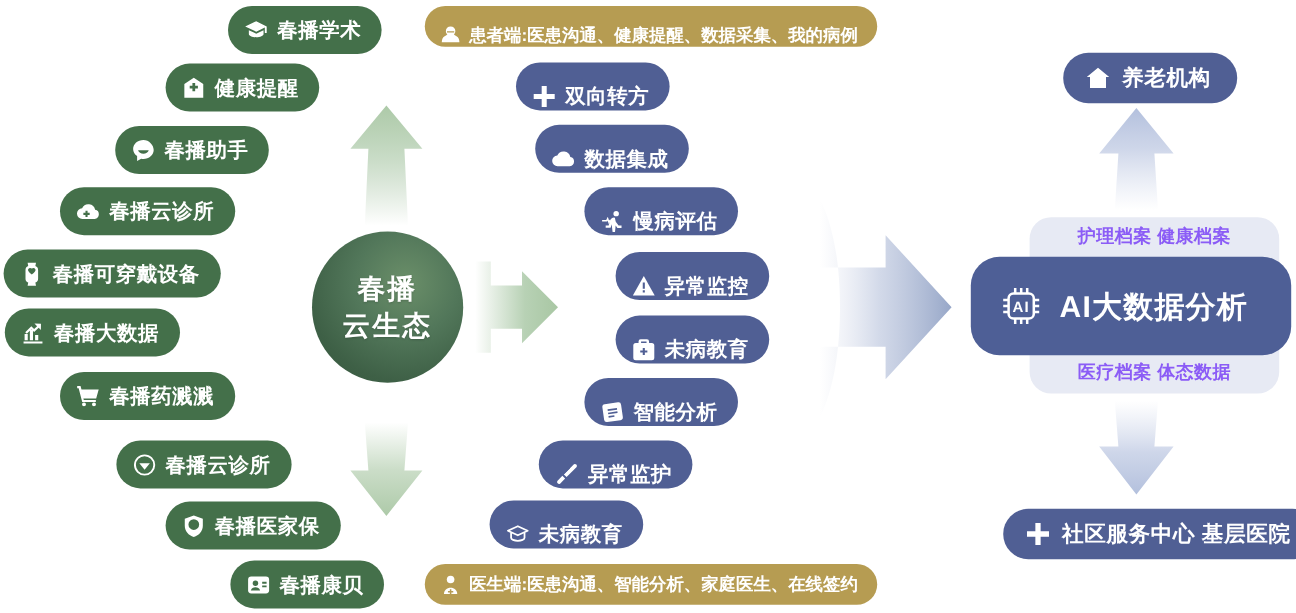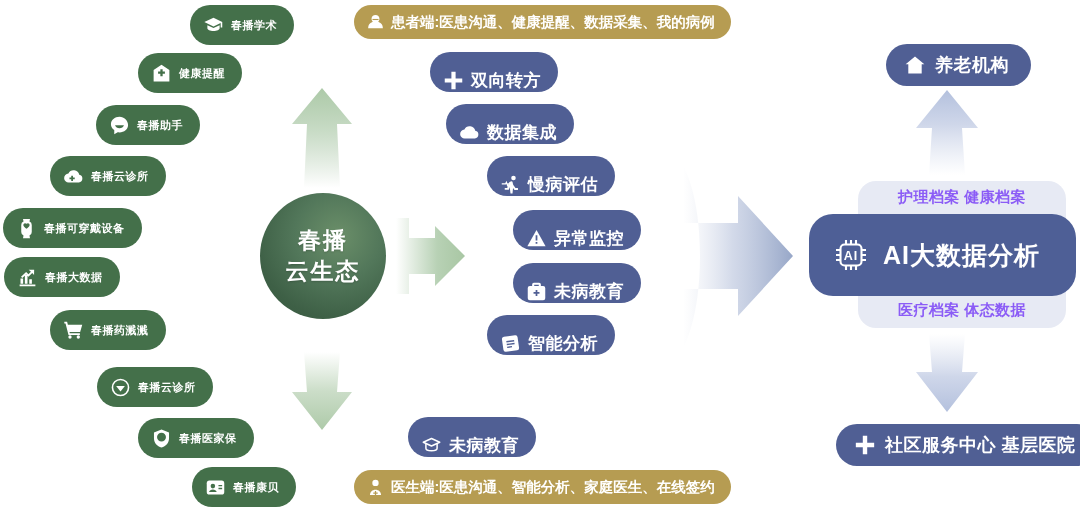--- a/index.html
+++ b/index.html
@@ -37,21 +37,21 @@
     flex: 0 0 auto;
   }
   .pill .lbl {
     display: inline-block;
   }
 
   .pill-green {
     background: #44704a;
     height: 40px;
     padding: 0 17px 0 13px;
-    font-size: 11px;
+    font-size: 17px;
   }
   .pill-green .ico { width: 21px; height: 21px; margin-right: 7px; }
 
   .pill-blue {
     background: #505f94;
     height: 40px;
     padding: 17px 17px 0 13px;
     font-size: 17px;
   }
   .pill-blue .ico { width: 21px; height: 21px; margin-right: 7px; }
@@ -342,32 +342,41 @@
   <div class="pill pill-blue" style="left:487px;top:315px;">
     <span class="ico">
       <svg viewBox="0 0 24 24" width="21" height="21" fill="#ffffff">
           <rect x="3" y="3.4" width="18" height="17.2" rx="2.6" transform="rotate(-8 12 12)"></rect>
           <path d="M7.6 9.4h9M7.6 12.6h9M7.6 15.8h5.6" stroke="#505f94" stroke-width="1.6" transform="rotate(-8 12 12)"></path>
         </svg>
     </span>
     <span class="lbl">智能分析</span>
   </div>
 
+  <div class="pill pill-blue" style="left:449px;top:367px;">
+    <span class="ico">
+      <svg viewBox="0 0 24 24" width="21" height="21" fill="#ffffff">
+          <path d="M18.6 2.2 9 11.8l2.6 2.6L21.2 4.8a1.9 1.9 0 0 0-2.6-2.6zM7.6 13.2 2.8 18a1.9 1.9 0 0 0 2.6 2.6l4.8-4.8-2.6-2.6z"></path>
+          <path d="M14.3 5.4 9 10.7" stroke="#505f94" stroke-width="1.5"></path>
+        </svg>
+    </span>
+    <span class="lbl">异常监护</span>
+  </div>
 
   <div class="pill pill-blue" style="left:408px;top:417px;">
     <span class="ico">
       <svg viewBox="0 0 24 24" width="21" height="21" fill="none" stroke="#ffffff" stroke-width="1.7" stroke-linejoin="round">
           <path d="M12 4 2.6 8.3 12 12.6l9.4-4.3L12 4z"></path>
           <path d="M5.6 10.2v4.8c0 1.6 2.9 2.9 6.4 2.9s6.4-1.3 6.4-2.9v-4.8"></path>
         </svg>
     </span>
     <span class="lbl">未病教育</span>
   </div>
 
-  <div class="pill pill-tan" style="left:354px;top:5px;">
+  <div class="pill pill-tan" style="left:354px;top:5px;align-items:flex-end;">
     <span class="ico">
       <svg viewBox="0 0 24 24" width="19" height="19" fill="#ffffff">
           <path d="M12 2.6c-2.9 0-5 2-5 4.7 0 1.4.6 2.7 1.6 3.6l-1.1.9c-2.6 1-4.3 3-4.6 5.6l-.2 1.9h18.6l-.2-1.9c-.3-2.6-2-4.6-4.6-5.6l-1.1-.9c1-.9 1.6-2.2 1.6-3.6 0-2.7-2.1-4.7-5-4.7z"></path>
           <path d="M8.2 8.2h7.6" stroke="#b69c52" stroke-width="1.4"></path>
         </svg>
     </span>
     <span class="lbl">患者端:医患沟通、健康提醒、数据采集、我的病例</span>
   </div>
 
   <div class="pill pill-tan" style="left:354px;top:470px;">

